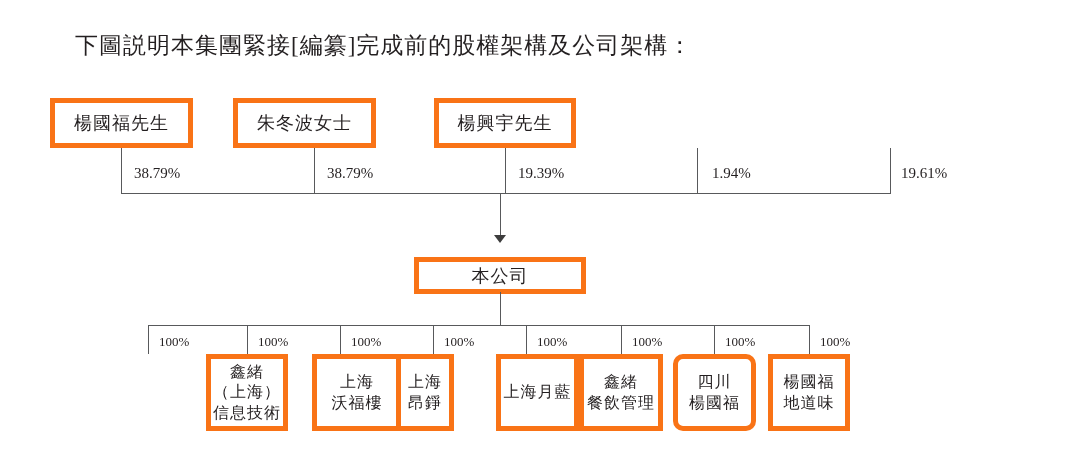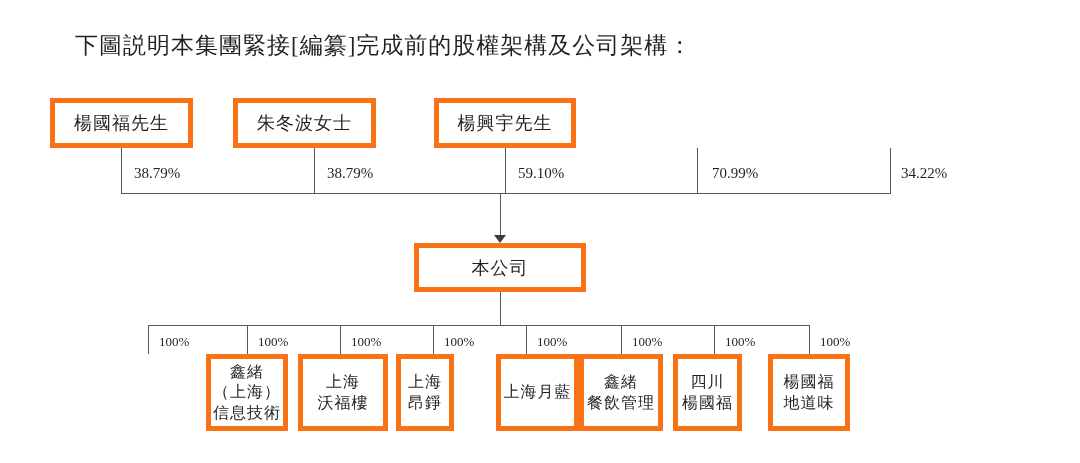--- a/index.html
+++ b/index.html
@@ -21,21 +21,21 @@
 
   .box{
     position:absolute;
     border:5px solid #f97316;
     background:#ffffff;
     display:flex;align-items:center;justify-content:center;
     text-align:center;
     box-sizing:border-box;
   }
   .top-box{top:98px;height:50px;font-size:18px;}
-  .company-box{left:414px;top:243px;width:172px;height:49px;font-size:18px;}
+  .company-box{left:414px;top:257px;width:172px;height:37px;font-size:18px;}
   .sub-box{top:354px;height:77px;font-size:16px;line-height:1.28;}
   .box-label{white-space:pre-line;letter-spacing:1px;}
   .box-label sup{font-size:10px;letter-spacing:0;}
 
   .pct{
     position:absolute;top:165px;
     font-size:15px;
   }
   .pct-sub{
     position:absolute;top:334px;
@@ -73,23 +73,23 @@
   </div>
 
   <div class="vline" style="left:121px;top:148px;height:45px;"></div>
   <div class="vline" style="left:314px;top:148px;height:45px;"></div>
   <div class="vline" style="left:505px;top:148px;height:45px;"></div>
   <div class="vline" style="left:697px;top:148px;height:45px;"></div>
   <div class="vline" style="left:890px;top:148px;height:45px;"></div>
 
   <span class="pct" style="left:134px;">38.79%</span>
   <span class="pct" style="left:327px;">38.79%</span>
-  <span class="pct" style="left:518px;">59.10%</span>
-  <span class="pct" style="left:712px;">70.99%</span>
-  <span class="pct" style="left:901px;">34.22%</span>
+  <span class="pct" style="left:518px;">19.39%</span>
+  <span class="pct" style="left:712px;">1.94%</span>
+  <span class="pct" style="left:901px;">19.61%</span>
 
   <div class="hline" style="left:121px;top:193px;width:770px;"></div>
 
   <div class="vline" style="left:500px;top:193px;height:44px;"></div>
   <div class="arrow-down" style="left:494px;top:235px;"></div>
 
   <div class="box company-box">
     <span class="box-label">本公司</span>
   </div>
 
@@ -113,35 +113,35 @@
   <span class="pct-sub" style="left:537px;">100%</span>
   <span class="pct-sub" style="left:632px;">100%</span>
   <span class="pct-sub" style="left:725px;">100%</span>
   <span class="pct-sub" style="left:820px;">100%</span>
 
   <div class="box sub-box" style="left:206px;width:82px;">
     <span class="box-label">鑫緒
 （上海）
 信息技術</span>
   </div>
-  <div class="box sub-box" style="left:298px;width:90px;">
+  <div class="box sub-box" style="left:312px;width:90px;">
     <span class="box-label">上海
 沃福樓</span>
   </div>
   <div class="box sub-box" style="left:396px;width:58px;">
     <span class="box-label">上海昂錚</span>
   </div>
   <div class="box sub-box" style="left:496px;width:83px;">
     <span class="box-label">上海月藍</span>
   </div>
   <div class="box sub-box" style="left:579px;width:84px;">
     <span class="box-label">鑫緒
 餐飲管理</span>
   </div>
-  <div class="box sub-box" style="left:673px;width:69px;">
+  <div class="box sub-box" style="left:673px;width:83px;border-radius:10px;">
     <span class="box-label">四川
 楊國福</span>
   </div>
   <div class="box sub-box" style="left:768px;width:82px;">
     <span class="box-label">楊國福
 地道味</span>
   </div>
 
 </div>
 

